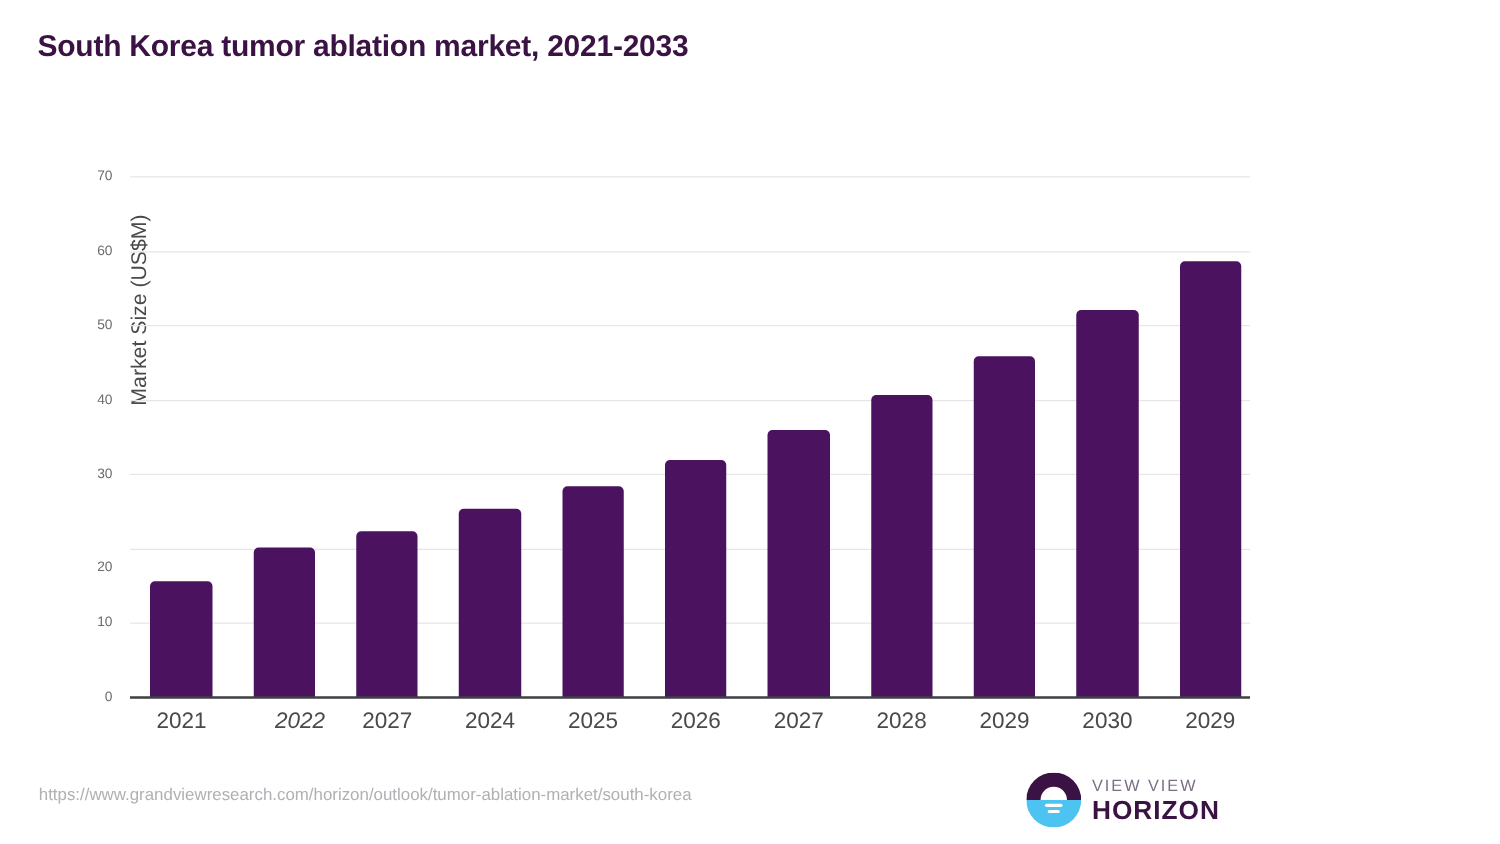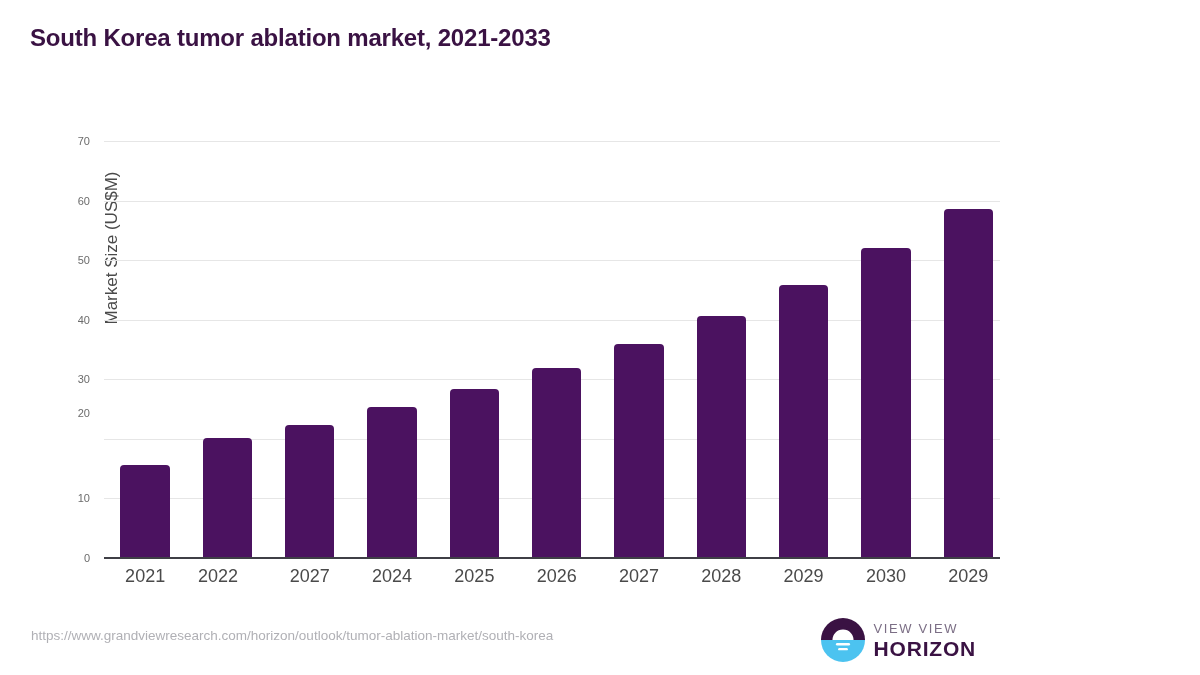--- a/index.html
+++ b/index.html
@@ -162,21 +162,21 @@
 
 <div id="chart-card">
 
   <div id="page-title">South Korea tumor ablation market, 2021-2033</div>
 
   <div id="y-axis-title">Market Size (US$M)</div>
 
   <div id="y-ticks">
       <div class="y-tick-label" style="top: 558px;">0</div>
       <div class="y-tick-label" style="top: 498.429px;">10</div>
-      <div class="y-tick-label" style="top: 413px;">20</div>
+      <div class="y-tick-label" style="top: 454px;">20</div>
       <div class="y-tick-label" style="top: 379.286px;">30</div>
       <div class="y-tick-label" style="top: 319.714px;">40</div>
       <div class="y-tick-label" style="top: 260.143px;">50</div>
       <div class="y-tick-label" style="top: 200.571px;">60</div>
       <div class="y-tick-label" style="top: 141px;">70</div>
     </div>
 
   <div id="plot-area">
     <div id="gridlines">
         <div class="gridline" style="top: 357.429px;"></div>
@@ -201,21 +201,21 @@
         <div class="bar" title="2031: 58.6" style="left: 839.538px; width: 49.3846px; height: 349.089px; background: rgb(75, 18, 96);"></div>
         <div class="bar" title="2032: 66.4" style="left: 921.846px; width: 49.3846px; height: 395.554px; background: rgb(75, 18, 96);"></div>
         <div class="bar" title="2033: 75" style="left: 1004.15px; width: 49.3846px; height: 446.786px; background: rgb(75, 18, 96);"></div>
       </div>
   </div>
 
   <div id="axis-baseline"></div>
 
   <div id="x-axis">
       <div class="x-tick-label" style="left: 41.1538px;">2021</div>
-      <div class="x-tick-label" style="left: 114px;">2022</div>
+      <div class="x-tick-label" style="left: 136px; font-style: italic;">2022</div>
       <div class="x-tick-label" style="left: 205.769px;">2027</div>
       <div class="x-tick-label" style="left: 288.077px;">2024</div>
       <div class="x-tick-label" style="left: 370.385px;">2025</div>
       <div class="x-tick-label" style="left: 452.692px;">2026</div>
       <div class="x-tick-label" style="left: 535px;">2027</div>
       <div class="x-tick-label" style="left: 617.308px;">2028</div>
       <div class="x-tick-label" style="left: 699.615px;">2029</div>
       <div class="x-tick-label" style="left: 781.923px;">2030</div>
       <div class="x-tick-label" style="left: 864.231px;">2029</div>
       <div class="x-tick-label" style="left: 946.538px;">2032</div>

